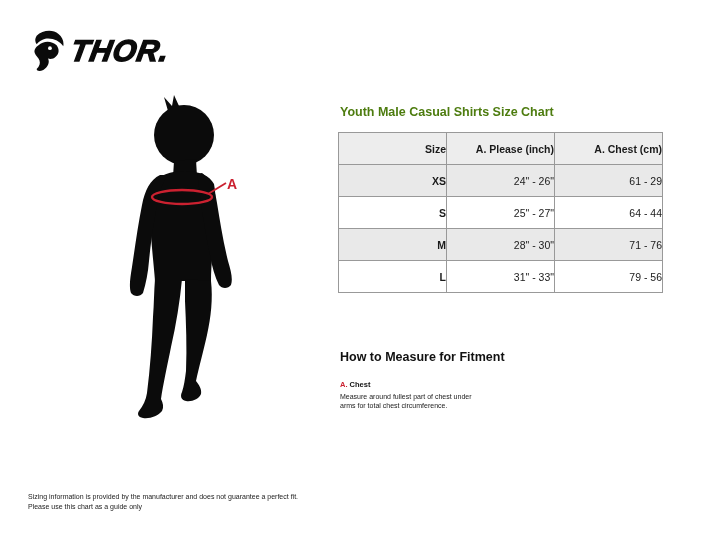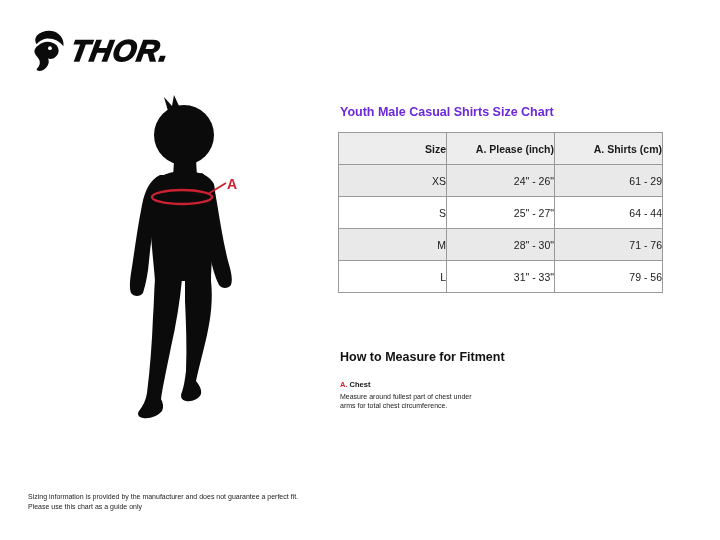--- a/index.html
+++ b/index.html
@@ -16,30 +16,30 @@
     letter-spacing:1px; transform:skewX(-10deg); margin-left:3px;
     -webkit-text-stroke:1.4px #0b0b0b;
   }
 
   
   .figure { position:absolute; left:100px; top:85px; width:220px; height:345px; }
   .figure svg { width:100%; height:100%; display:block; }
 
   
   .right-col { position:absolute; left:338px; top:105px; width:325px; }
-  .chart-title { font-size:12.5px; font-weight:bold; color:#6d28d9; margin:0 2px 13px 2px; }
+  .chart-title { font-size:12.5px; font-weight:bold; color:#4d7c0f; margin:0 2px 13px 2px; }
   table.size-table { border-collapse:collapse; width:325px; table-layout:fixed; }
   .size-table th, .size-table td {
     border:1px solid #999999; height:31px; text-align:right; vertical-align:middle;
     font-size:10.5px; color:#1a1a1a; padding:0;
   }
   .size-table th { background:#ededed; font-weight:bold; }
   .size-table tbody tr:nth-child(odd) td { background:#e9e9e9; }
   .size-table tbody tr:nth-child(even) td { background:#ffffff; }
-  .size-table td.size-cell { font-weight:normal; }
+  .size-table td.size-cell { font-weight:bold; }
 
   
   .how-to { position:absolute; left:340px; top:350px; width:210px; }
   .how-heading { font-size:12.5px; font-weight:bold; color:#111; margin:0 0 11px 0; }
   .measure-key { font-size:7.5px; font-weight:bold; color:#111;margin-top:16px; }
   .measure-key .key-letter { color:#cb2130; }
   .measure-desc { font-size:7px; color:#222; width:142px; line-height:1.35; margin-top:3px; }
 
   
   .disclaimer { position:absolute; left:28px; top:492px; font-size:7px; color:#222; line-height:1.45; }
@@ -91,21 +91,21 @@
     </svg>
   </div>
 
   <div class="right-col">
     <h2 class="chart-title">Youth Male Casual Shirts Size Chart</h2>
     <table class="size-table">
       <thead>
         <tr>
           <th>Size</th>
           <th>A. Please (inch)</th>
-          <th>A. Shirts (cm)</th>
+          <th>A. Chest (cm)</th>
         </tr>
       </thead>
       <tbody>
         <tr>
           <td class="size-cell">XS</td>
           <td>24" - 26"</td>
           <td>61 - 29</td>
         </tr>
         <tr>
           <td class="size-cell">S</td>

